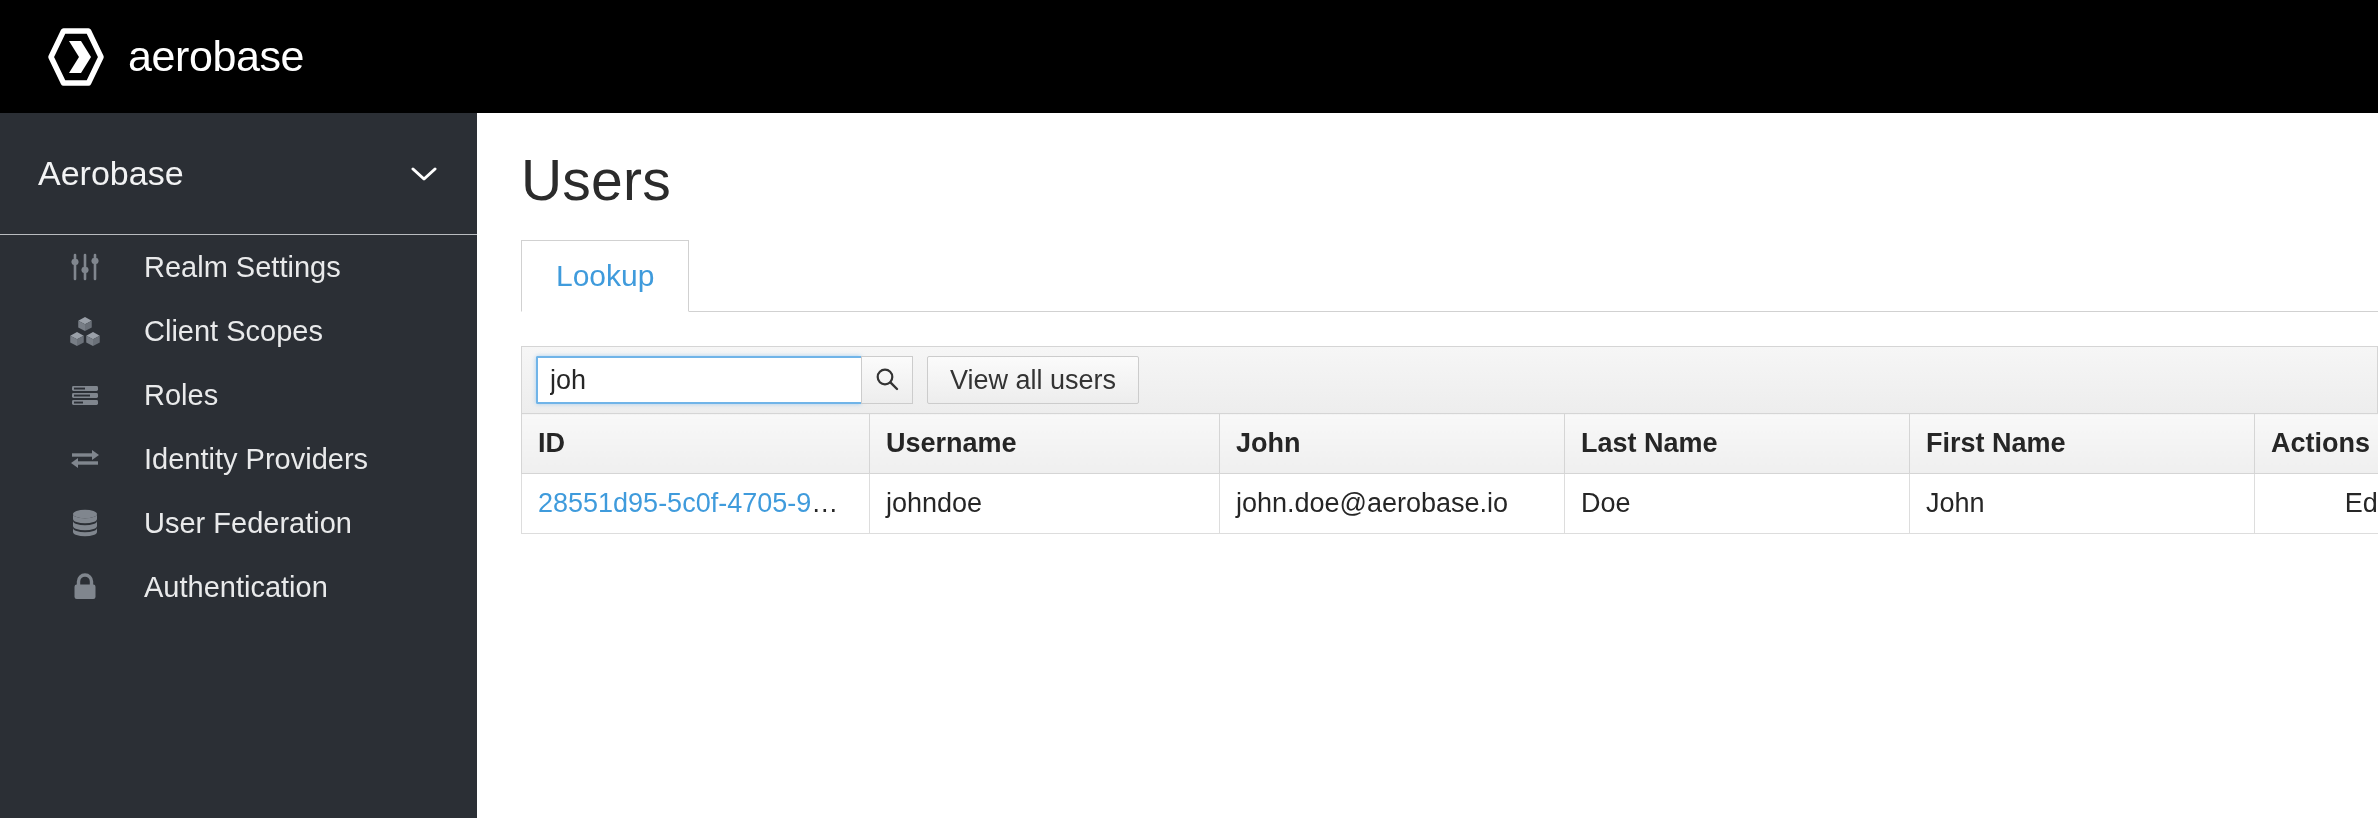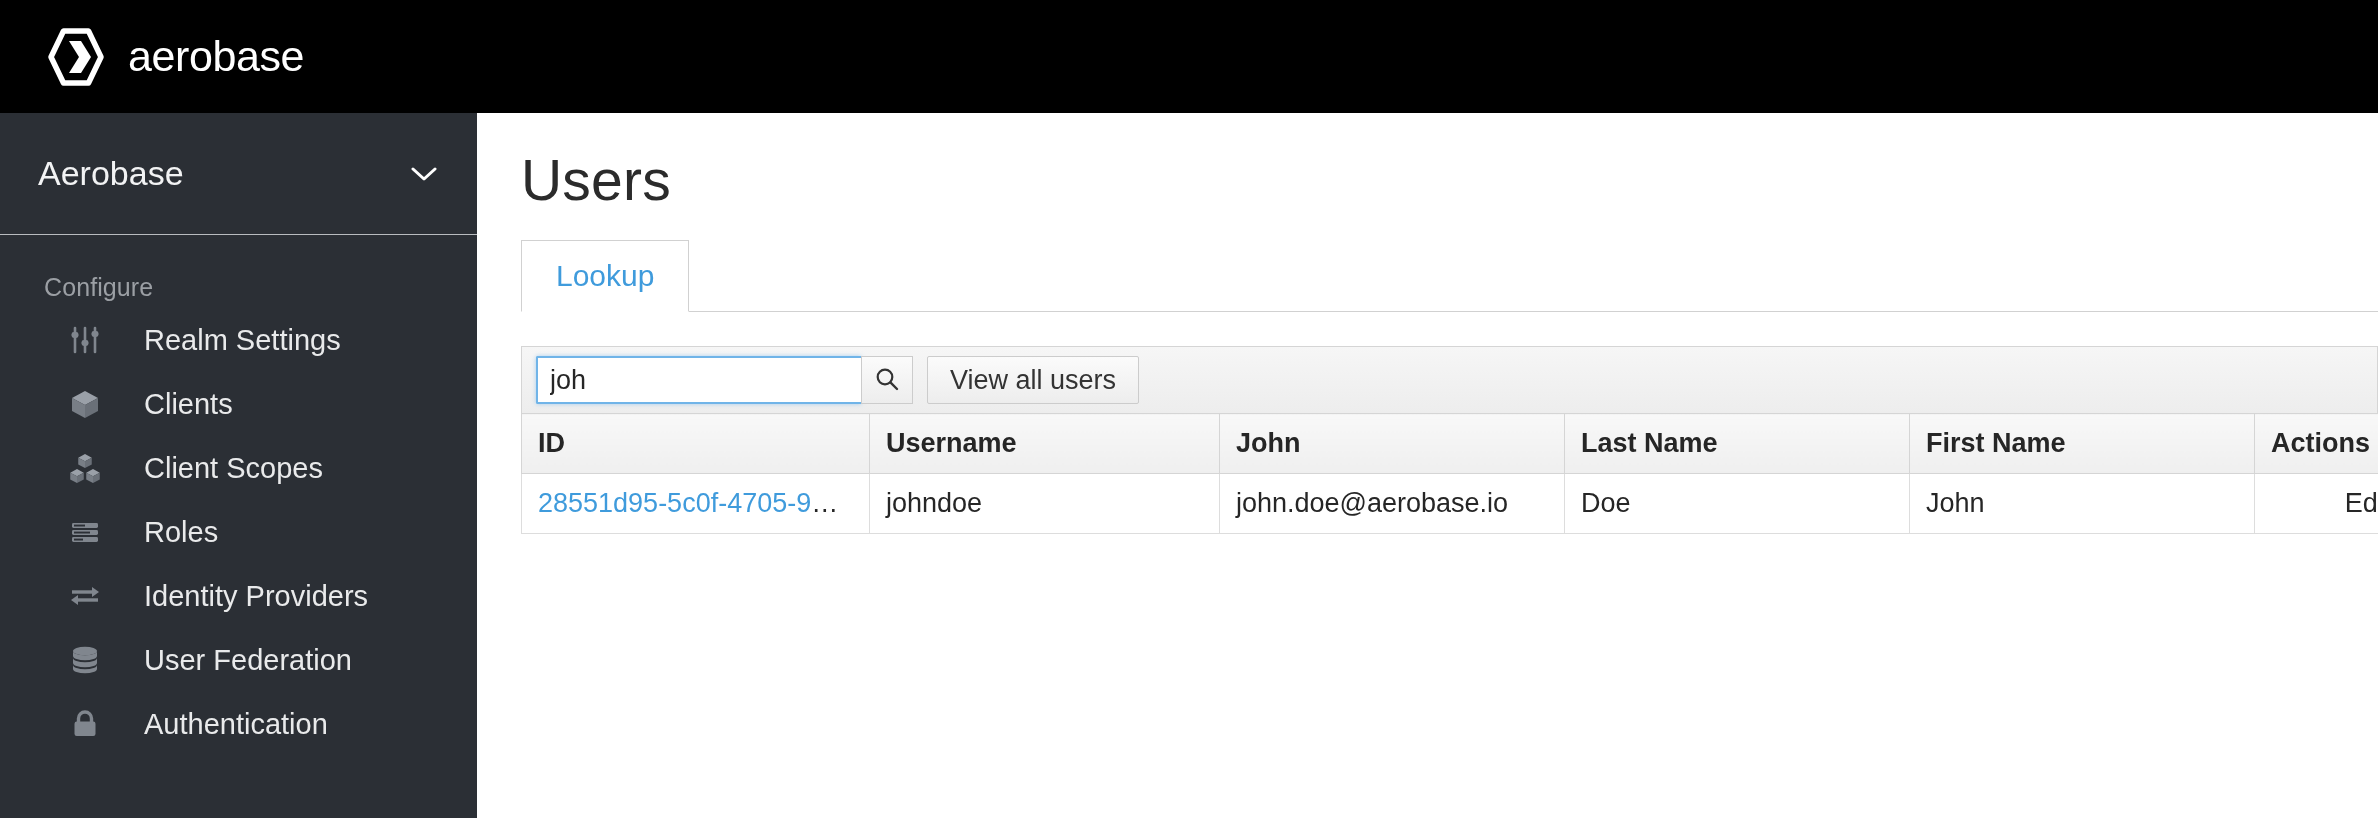--- a/index.html
+++ b/index.html
@@ -233,50 +233,39 @@
 
     <div class="realm-selector">
       <span class="realm-name">Aerobase</span>
       <span class="chev">
         <svg class="chev" viewBox="0 0 26 16" xmlns="http://www.w3.org/2000/svg">
           <polyline points="2,3 13,13 24,3" fill="none" stroke="#ffffff" stroke-width="3" stroke-linecap="round" stroke-linejoin="round"></polyline>
         </svg>
       </span>
     </div>
 
-    <div class="section-label">Configure</div>
 
     <div class="nav-item">
       <span class="nav-icon">
         <svg width="34" height="34" viewBox="0 0 34 34" xmlns="http://www.w3.org/2000/svg">
           <g stroke="#80868e" stroke-width="2.6" stroke-linecap="round">
             <line x1="7" y1="5" x2="7" y2="29"></line>
             <line x1="17" y1="5" x2="17" y2="29"></line>
             <line x1="27" y1="5" x2="27" y2="29"></line>
           </g>
           <g fill="#80868e">
             <rect x="3.5" y="9" width="7" height="6" rx="2.4"></rect>
             <rect x="13.5" y="17" width="7" height="6" rx="2.4"></rect>
             <rect x="23.5" y="8" width="7" height="6" rx="2.4"></rect>
           </g>
         </svg>
       </span>
       <span class="nav-label">Realm Settings</span>
     </div>
 
-    <div class="nav-item">
-      <span class="nav-icon">
-        <svg width="34" height="34" viewBox="0 0 34 34" xmlns="http://www.w3.org/2000/svg">
-          <path d="M17 4 L30 11 L17 18 L4 11 Z" fill="#9aa0a8"></path>
-          <path d="M4 11 L17 18 L17 31 L4 24 Z" fill="#787e86"></path>
-          <path d="M30 11 L17 18 L17 31 L30 24 Z" fill="#6a7078"></path>
-        </svg>
-      </span>
-      <span class="nav-label">Clients</span>
-    </div>
 
     <div class="nav-item">
       <span class="nav-icon">
         <svg width="34" height="34" viewBox="0 0 34 34" xmlns="http://www.w3.org/2000/svg">
           <g transform="translate(17,3) scale(0.52)">
             <path d="M0 0 L13 7 L0 14 L-13 7 Z" fill="#9aa0a8"></path>
             <path d="M-13 7 L0 14 L0 27 L-13 20 Z" fill="#787e86"></path>
             <path d="M13 7 L0 14 L0 27 L13 20 Z" fill="#6a7078"></path>
           </g>
           <g transform="translate(9,18) scale(0.52)">

